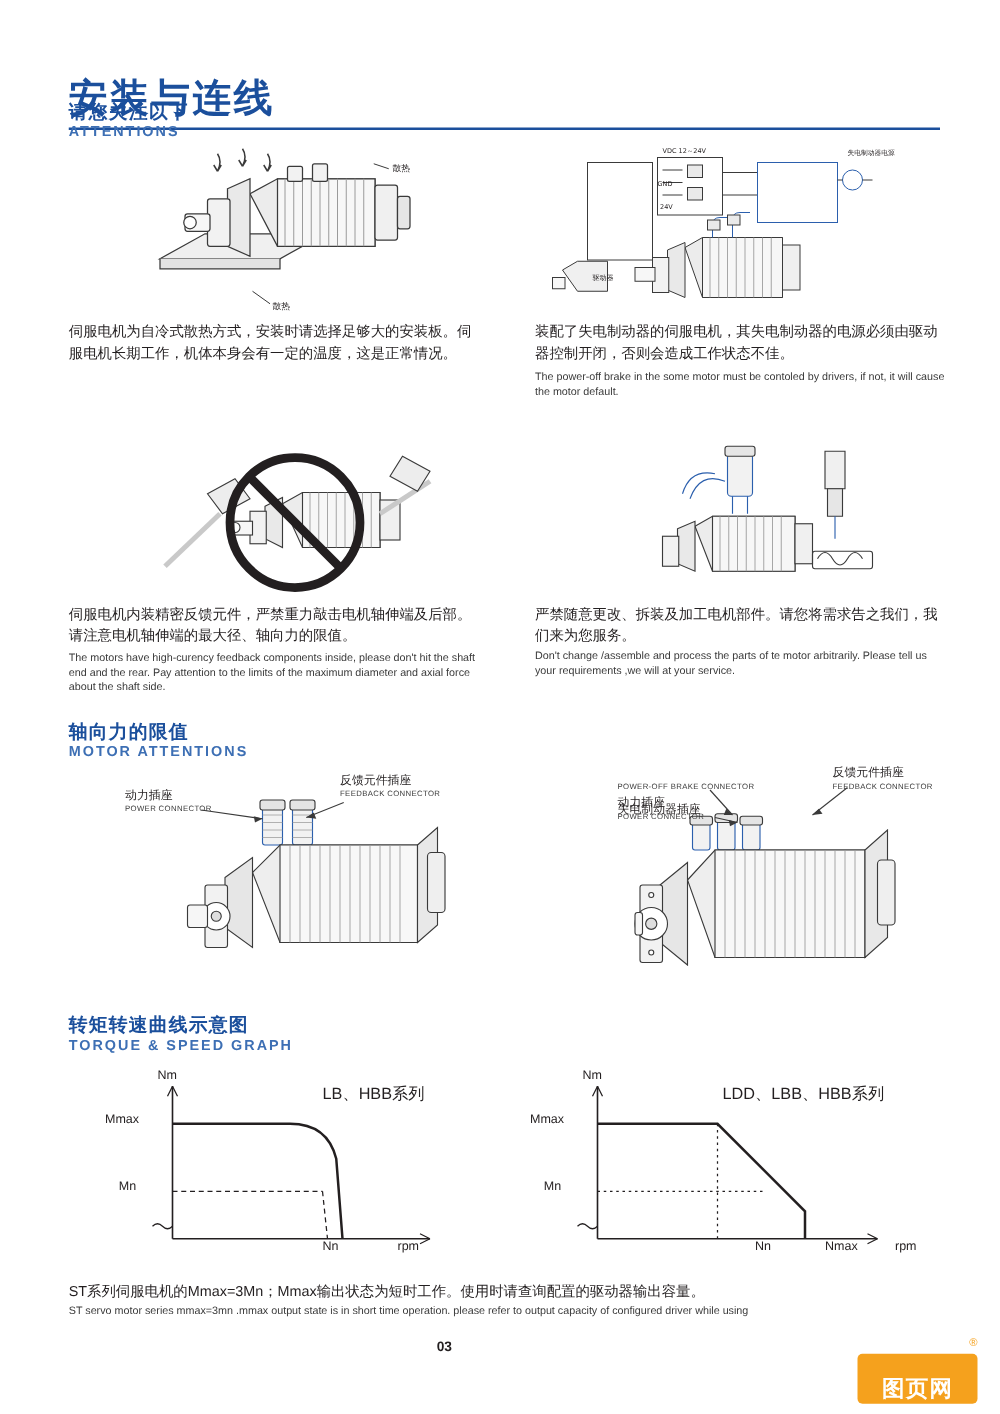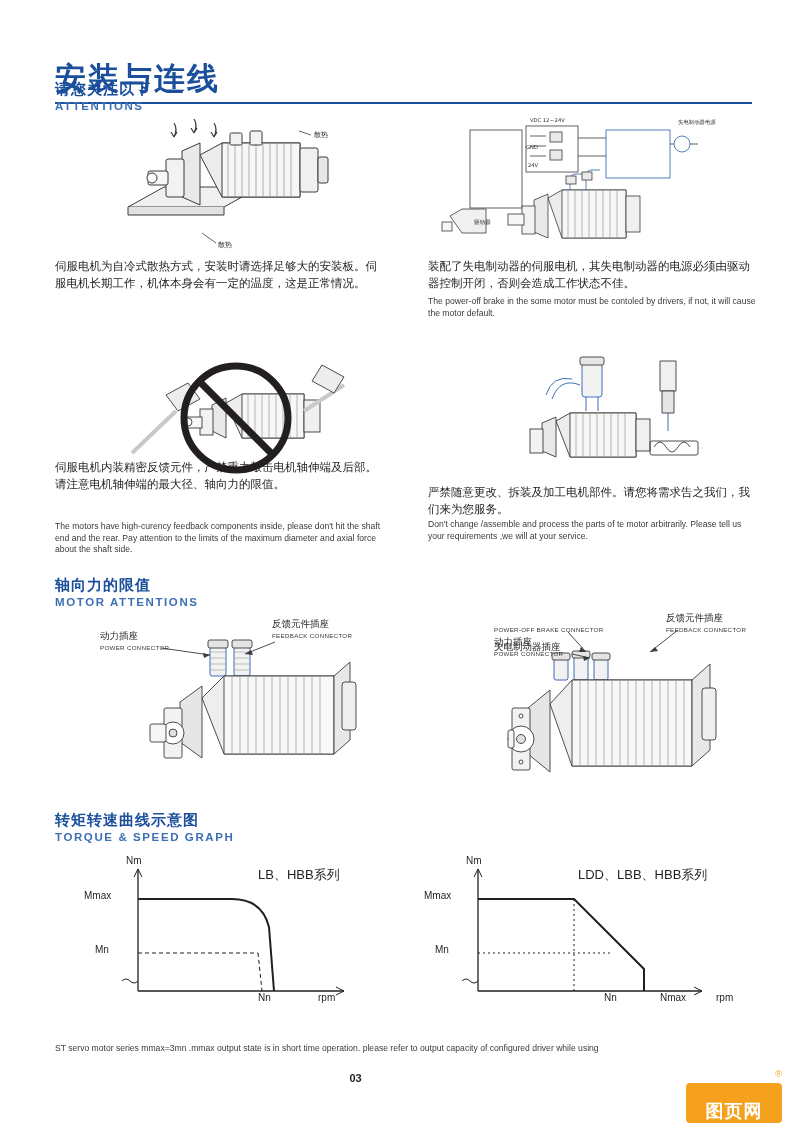--- a/index.html
+++ b/index.html
@@ -230,21 +230,21 @@
         <rect x="116" y="64" width="14" height="32" fill="#f0f0f0"></rect>
         <path d="M22 68 l14 -6 l0 40 l-14 -6 z" fill="#e9e9e9"></path>
         <rect x="10" y="74" width="13" height="24" fill="#f2f2f2"></rect>
 
         <path d="M134 92 q6 -10 12 0 q6 10 12 0 q6 -10 12 0" stroke="#3a3a3a"></path>
         <rect x="130" y="86" width="48" height="14" rx="2" fill="none"></rect>
       </g>
     </svg>
   </div>
 
-  <div class="cn-txt" style="left:55px;top:459px;width:330px;">伺服电机内装精密反馈元件，严禁重力敲击电机轴伸端及后部。请注意电机轴伸端的最大径、轴向力的限值。</div>
+  <div class="cn-txt" style="left:55px;top:484px;width:330px;">伺服电机内装精密反馈元件，严禁重力敲击电机轴伸端及后部。请注意电机轴伸端的最大径、轴向力的限值。</div>
   <div class="en-txt" style="left:55px;top:521px;width:340px;">The motors have high-curency feedback components inside, please don't hit the shaft end and the rear. Pay attention to the limits of the maximum diameter and axial force about the shaft side.</div>
 
   <div class="cn-txt" style="left:428px;top:484px;width:330px;">严禁随意更改、拆装及加工电机部件。请您将需求告之我们，我们来为您服务。</div>
   <div class="en-txt" style="left:428px;top:519px;width:330px;">Don't change /assemble and process the parts of te motor arbitrarily. Please tell us your requirements ,we will at your service.</div>
 
   <div class="sec-cn" style="left:55px;top:576px;">轴向力的限值</div>
   <div class="sec-en" style="left:55px;top:596px;">MOTOR ATTENTIONS</div>
 
   <div class="fig" style="left:150px;top:628px;">
     <svg width="250" height="170" viewBox="0 0 250 170">
@@ -410,20 +410,21 @@
     </svg>
   </div>
   <div class="g-lab" style="left:466px;top:855px;">Nm</div>
   <div class="g-lab" style="left:424px;top:890px;">Mmax</div>
   <div class="g-lab" style="left:435px;top:944px;">Mn</div>
   <div class="g-lab" style="left:604px;top:992px;">Nn</div>
   <div class="g-lab" style="left:660px;top:992px;">Nmax</div>
   <div class="g-lab" style="left:716px;top:992px;">rpm</div>
   <div class="g-title" style="left:578px;top:866px;">LDD、LBB、HBB系列</div>
 
+  <div class="cn-txt" style="left:55px;top:1026px;width:700px;">ST系列伺服电机的Mmax=3Mn；Mmax输出状态为短时工作。使用时请查询配置的驱动器输出容量。</div>
   <div class="en-txt" style="left:55px;top:1043px;width:700px;">ST servo motor series mmax=3mn .mmax output state is in short time operation. please refer to output capacity of configured driver while using</div>
 
   <div class="pg-num">03</div>
 
   <div class="wm-reg">®</div>
   <div class="wm">
     <div class="wm-box">
       <span class="wm-txt">图页网</span>
     </div>
   </div>

